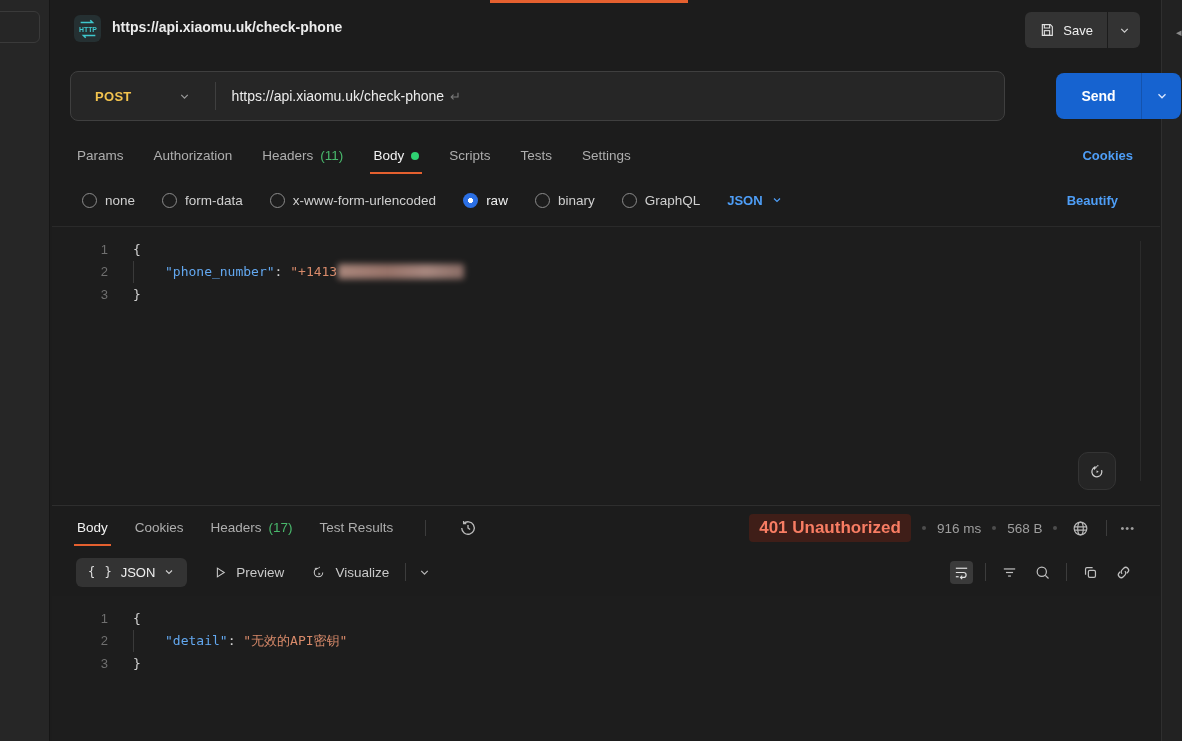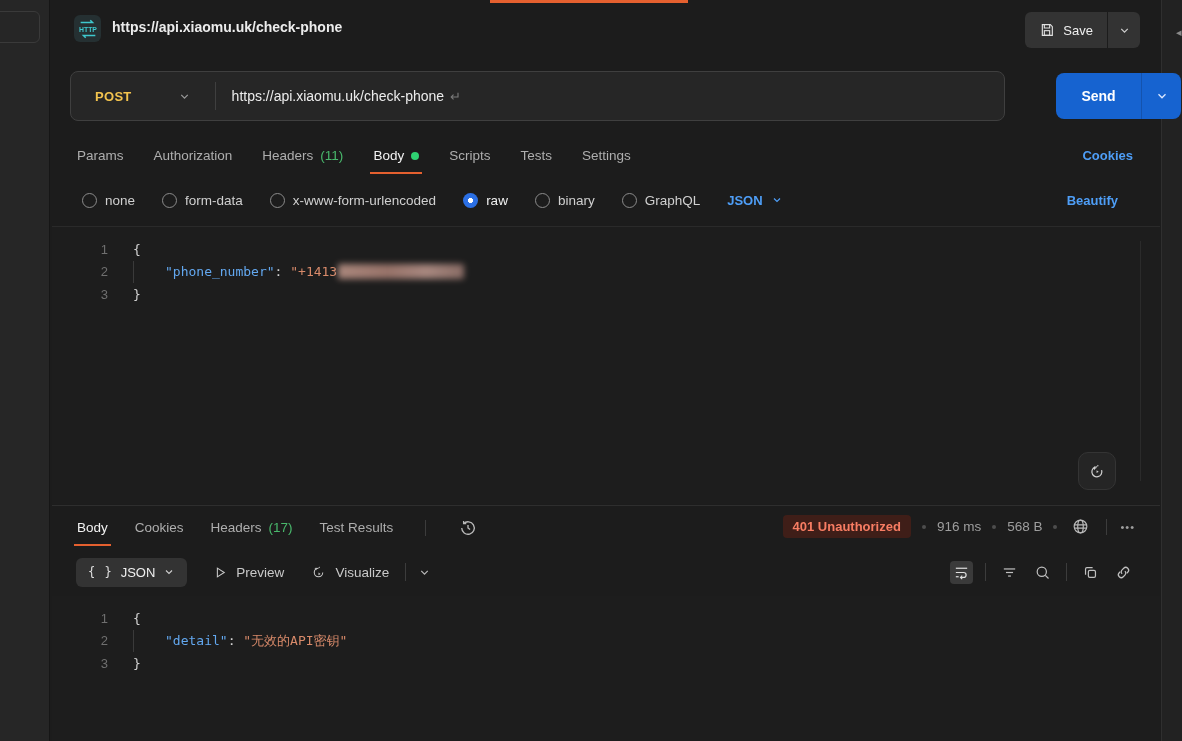--- a/index.html
+++ b/index.html
@@ -81,21 +81,21 @@
     background:linear-gradient(90deg,#c39a8d,#ad8277 40%,#c09a90 70%,#9c7a72); filter:blur(3px); opacity:.85; }
   .editor-pad { padding-top:11px; }
   .scroll-track { position:absolute; right:19px; top:14px; width:1px; height:240px; background:#2b2b2b; }
   .postbot-btn { position:absolute; right:44px; bottom:14px; width:38px; height:38px; background:#252525;
     border:1px solid #343434; border-radius:10px; display:flex; align-items:center; justify-content:center; cursor:pointer; }
 
   
   .resp-header { position:absolute; left:0; top:505px; width:100%; height:42px; border-top:1px solid #2e2e2e; }
   .resp-tabs { position:absolute; left:25px; top:9px; display:flex; align-items:center; gap:27px; }
   .resp-meta { position:absolute; right:25px; top:8px; display:flex; align-items:center; gap:11px; }
-  .status-badge { background:#3f1e18; color:#f87d63; font-weight:bold; font-size:13px; padding:4px 10px; border-radius:4px; cursor:pointer; }
+  .status-badge { background:#3f1e18; color:#f87d63; font-weight:bold; font-size:17px; padding:4px 10px; border-radius:4px; cursor:pointer; }
   .meta-dot { width:4px; height:4px; border-radius:50%; background:#4d4d4d; }
   .meta-text { color:#9e9e9e; font-size:13.5px; }
   .meta-sep { width:1px; height:16px; background:#3c3c3c; margin:0 2px; }
   .icon-btn { background:none; border:none; color:#b9b9b9; display:flex; align-items:center; justify-content:center;
     cursor:pointer; padding:3px; border-radius:4px; }
   .icon-btn.boxed { background:#3a3a3a; }
   .hist-sep { width:1px; height:16px; background:#3c3c3c; margin-left:5px; margin-right:2px; }
 
   
   .resp-toolbar { position:absolute; left:0; top:555px; width:100%; height:34px; display:flex; align-items:center; padding-left:24px; }

